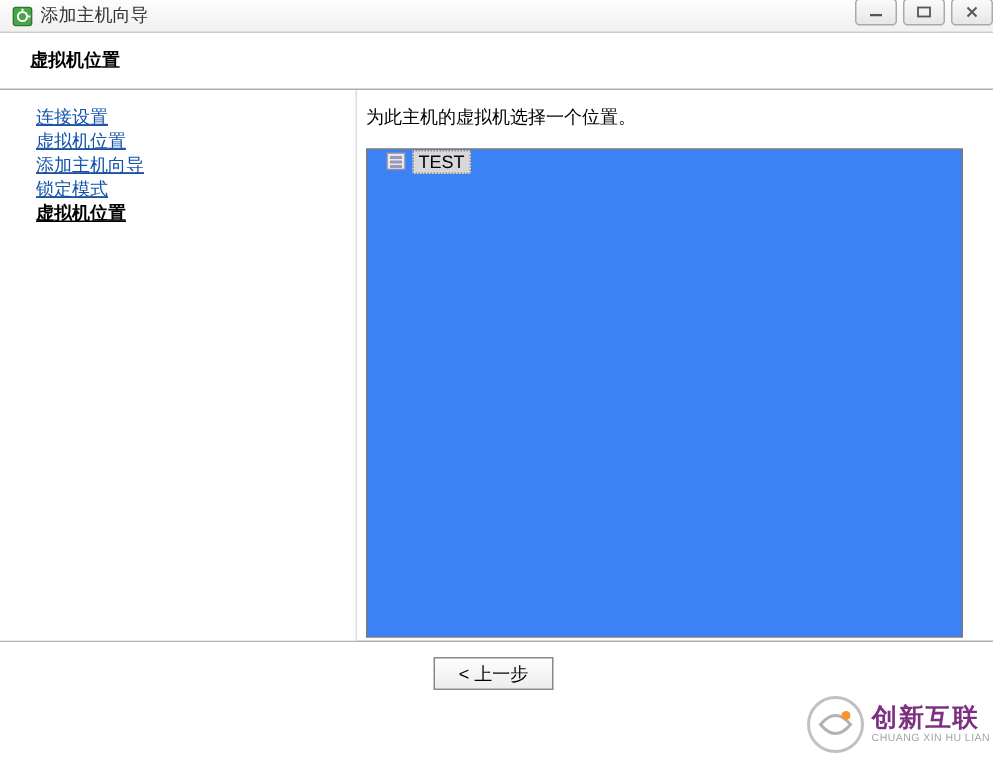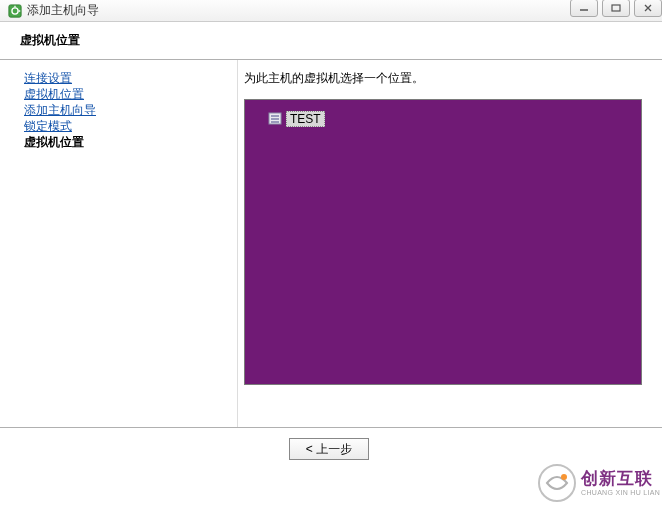--- a/index.html
+++ b/index.html
@@ -74,20 +74,21 @@
       padding-left: 18px;
     }
     .main-area {
       display: flex;
       height: 367px;
     }
     .sidebar {
       width: 238px;
       padding: 10px 0 0 24px;
       background: #fff;
+      text-decoration: underline;
     }
     .sidebar-item {
       display: block;
       color: #1252aa;
       text-decoration: underline;
       cursor: pointer;
       line-height: 16px;
       margin-bottom: 0;
     }
     .sidebar-item.active {
@@ -98,23 +99,23 @@
     .content-area {
       flex: 1;
       padding: 10px 20px 10px 6px;
     }
     .content-label {
       color: #000;
       margin-bottom: 12px;
     }
     .tree-box {
       border: 1px solid #7a7a7a;
-      height: 286px;
-      background: #701a75;
-      padding: 11px;
+      height: 326px;
+      background: #3b82f6;
+      padding: 0;
     }
     .tree-item {
       display: flex;
       align-items: center;
       padding-left: 12px;
     }
     .tree-icon {
       width: 16px;
       height: 14px;
       display: inline-flex;

